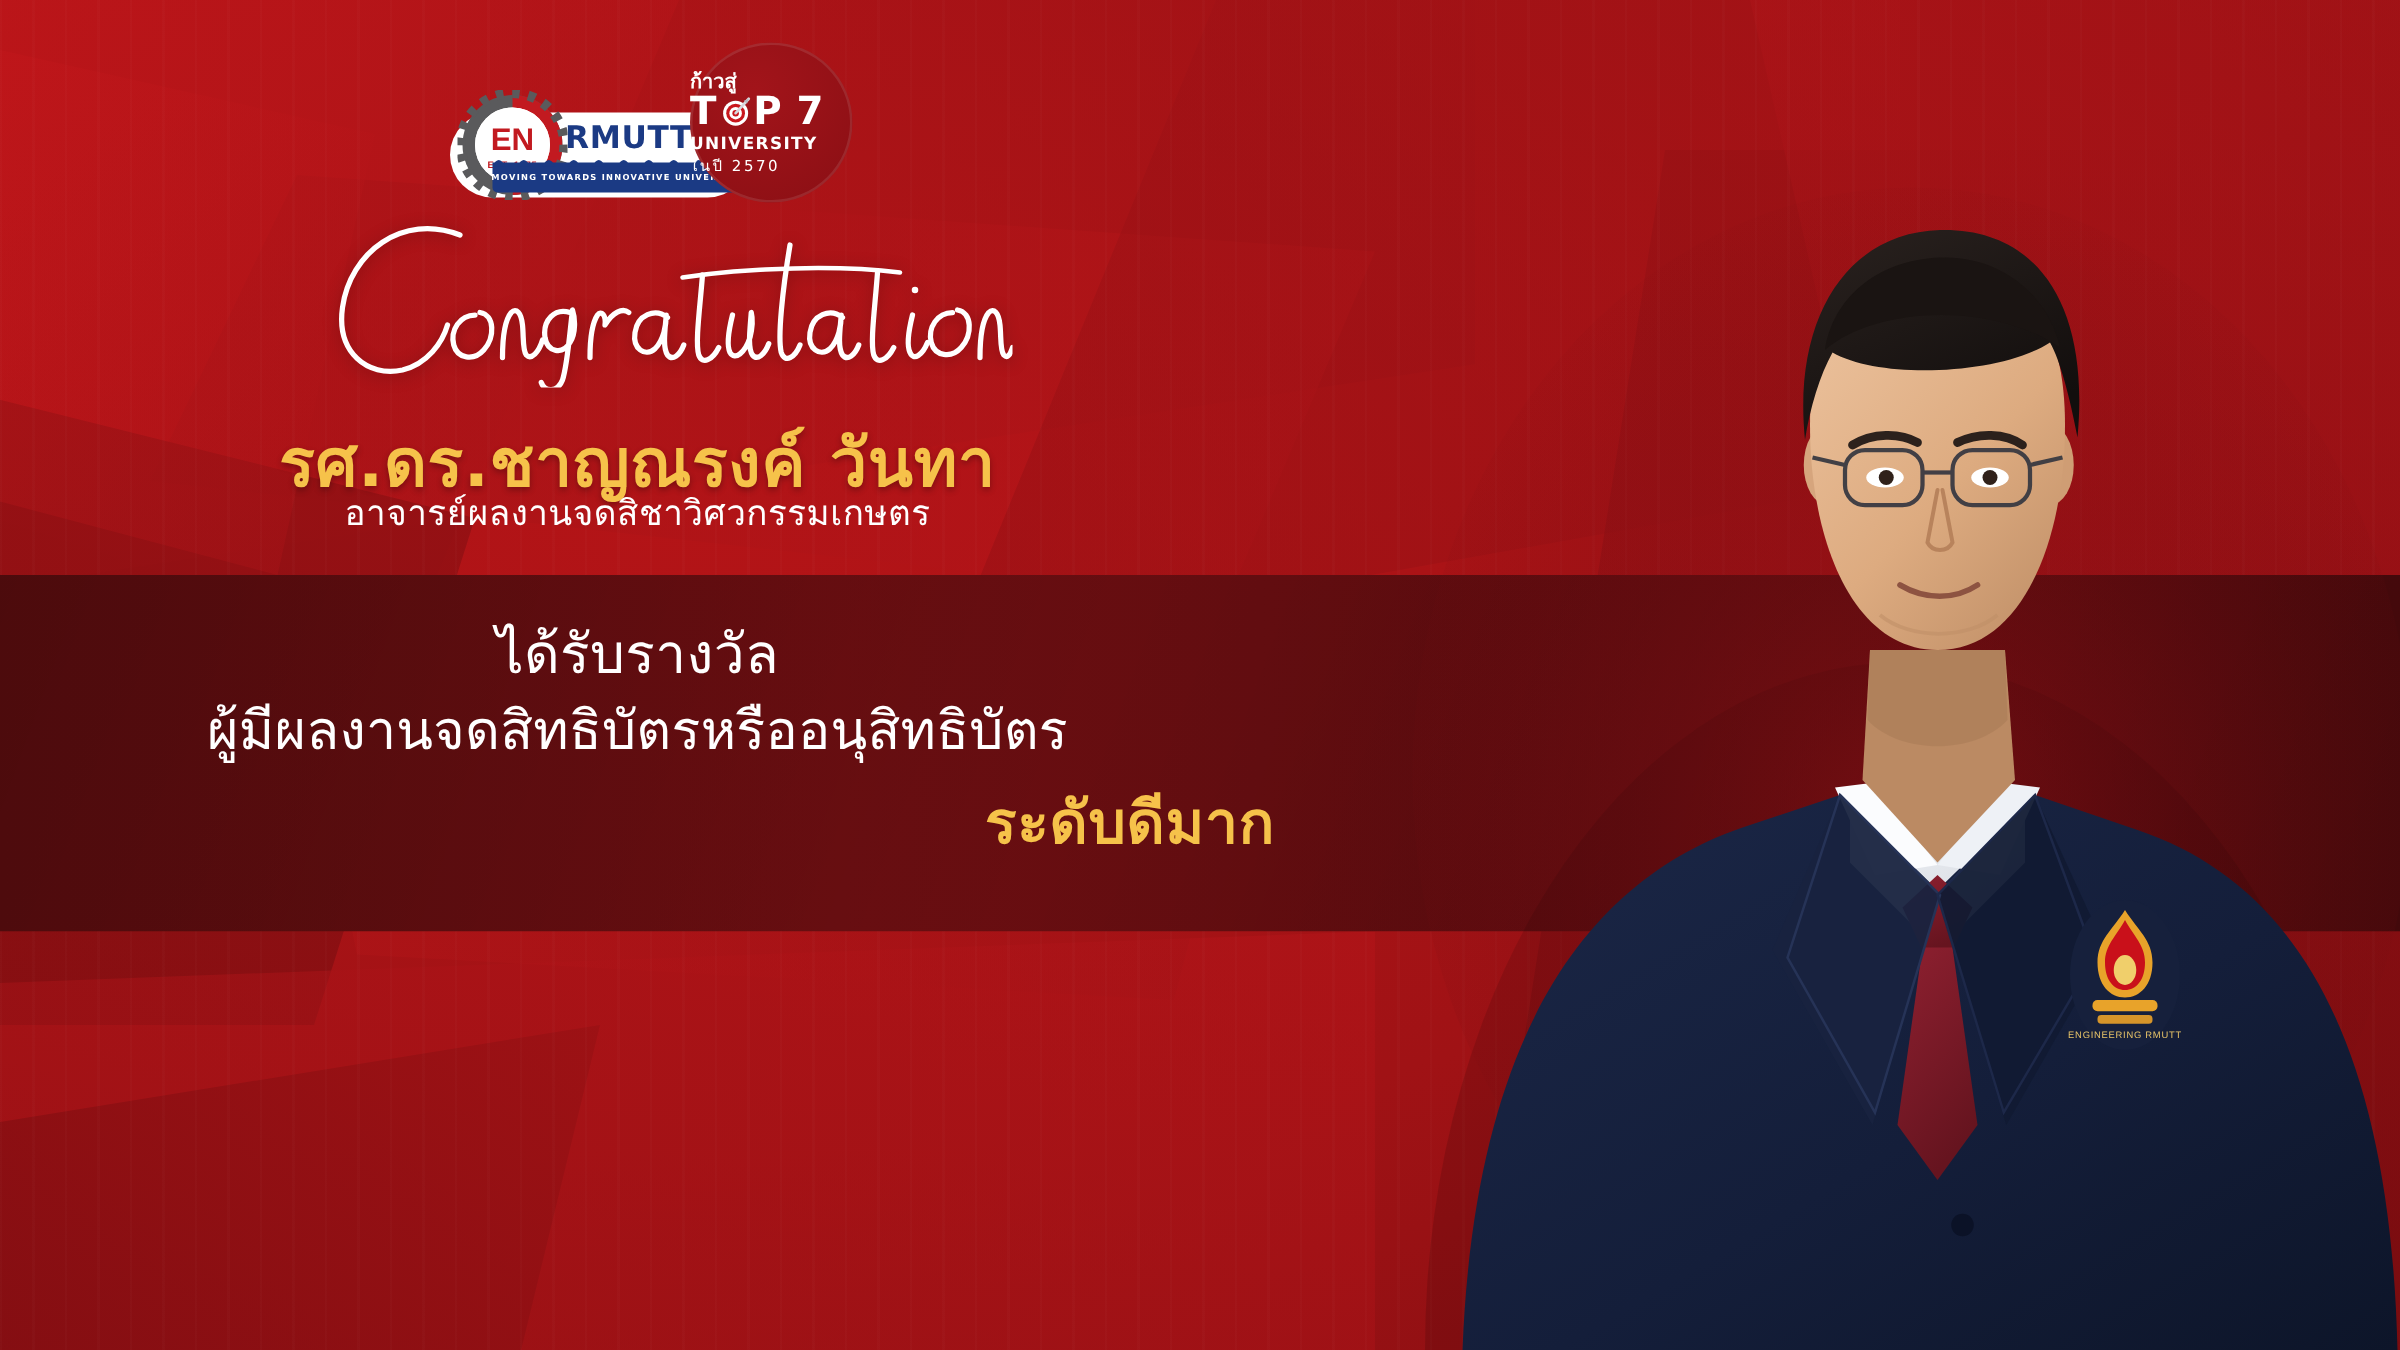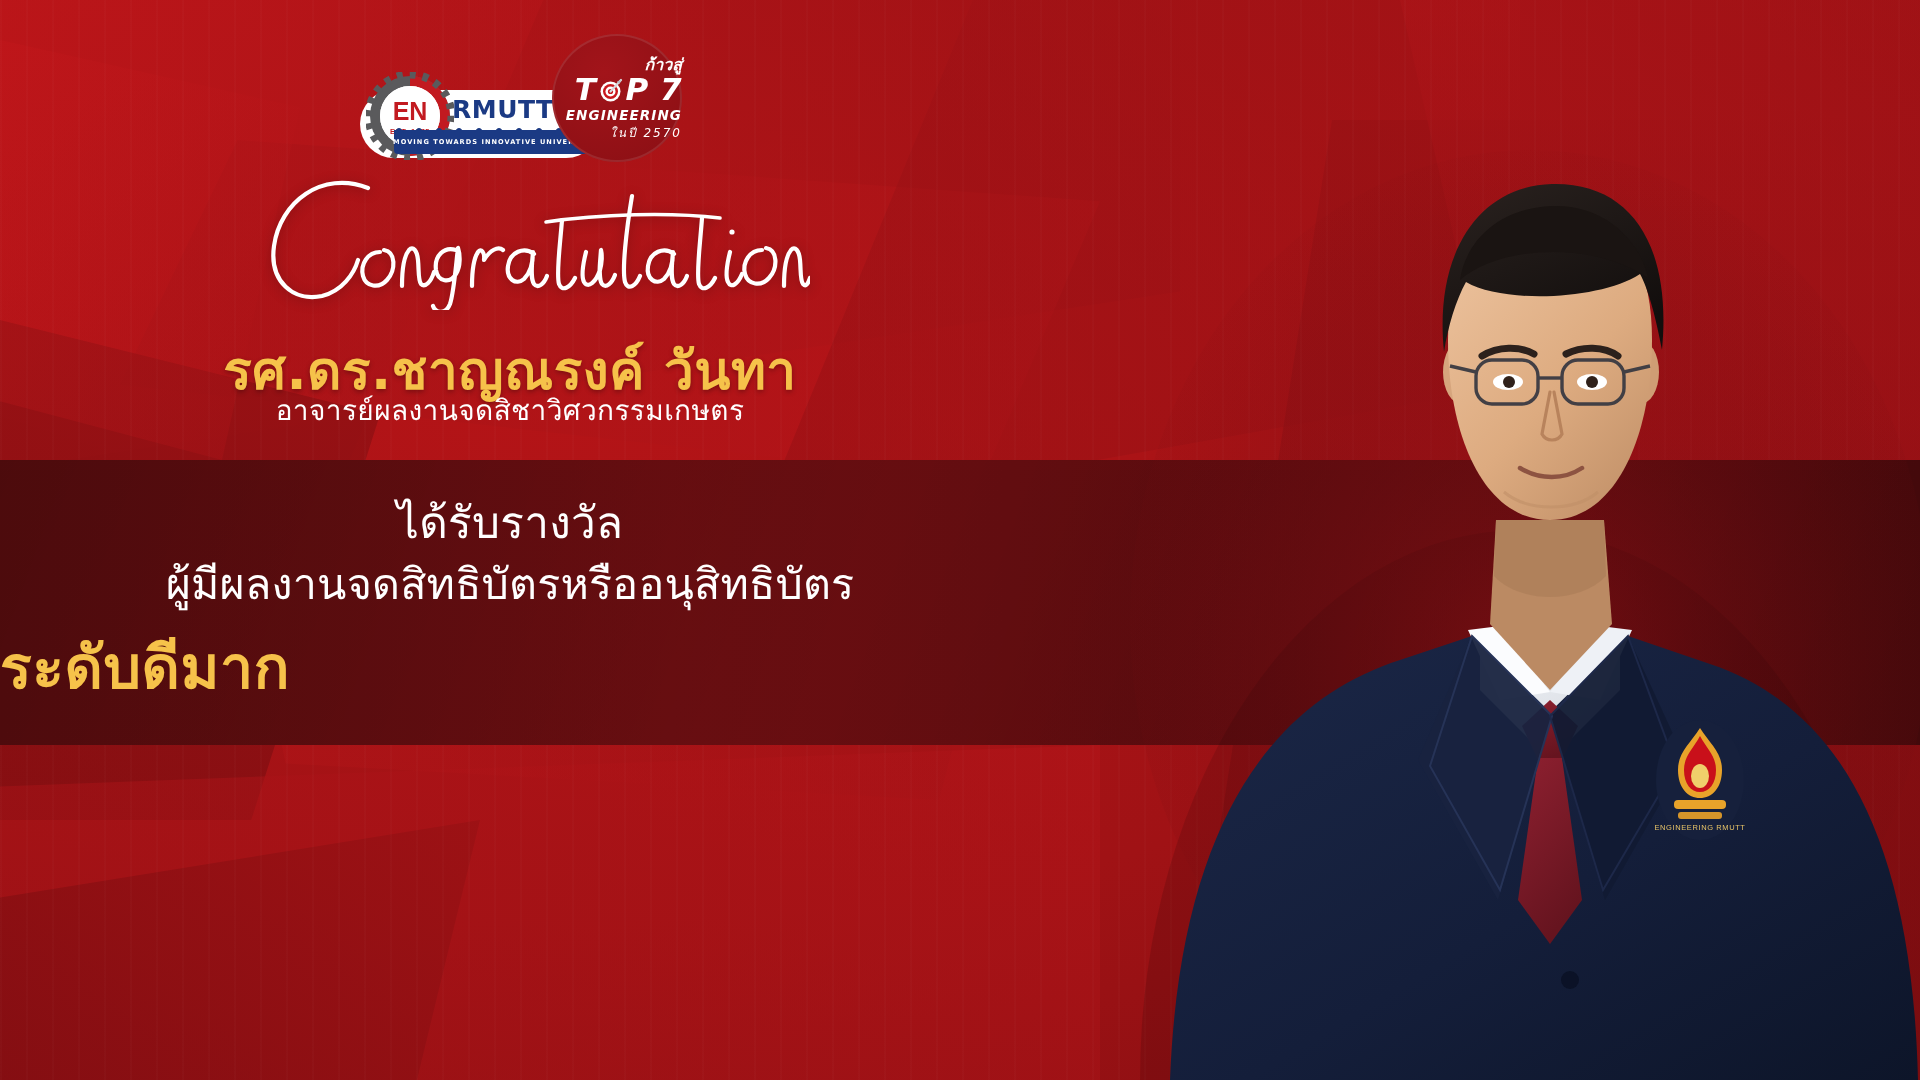--- a/index.html
+++ b/index.html
@@ -70,22 +70,22 @@
   .blue-bar{ position:absolute; left:34px; top:96px; width:200px; height:24px;
              background:#1b3a84; border-radius:0 0 4px 4px; }
   .blue-bar .wave{ position:absolute; left:0; top:-7px; width:200px; height:10px; }
   .blue-bar-txt{ position:absolute; left:0; top:0; width:200px; height:24px;
                  color:#fff; font-size:6.6px; letter-spacing:1.05px; font-weight:bold;
                  display:flex; align-items:center; justify-content:center; white-space:nowrap; }
 
   .top5{ position:absolute; left:192px; top:0; width:130px; height:128px;
          background:radial-gradient(circle at 40% 30%,#a2141a,#8a0f14);
          border-radius:50%; box-shadow:0 0 0 2px rgba(255,255,255,.10) inset;
-         display:flex; flex-direction:column; align-items:flex-end; justify-content:center;
-         color:#fff; text-align:center;font-style:italic; }
+         display:flex; flex-direction:column; align-items:flex-start; justify-content:center;
+         color:#fff; text-align:center; }
   .t5-kaow{ font-size:16px; line-height:1; margin-bottom:1px; font-weight:bold;}
   .t5-main{ font-size:31px; font-weight:bold; line-height:1; letter-spacing:.5px;
             display:flex; align-items:center; gap:2px; }
   .t5-eng{ font-size:13.5px; font-weight:bold; letter-spacing:1.1px; margin-top:4px; line-height:1;}
   .t5-year{ font-size:12px; letter-spacing:2px; margin-top:4px; line-height:1;}
   .target{ display:inline-block; width:25px; height:25px; position:relative; }
 
   
   .congrats{ position:absolute; left:250px; top:160px; width:560px; height:150px;
              color:#fff; }
@@ -96,22 +96,22 @@
          color:#f6c24a; font-size:53px; font-weight:bold; letter-spacing:.5px;
          text-shadow:0 2px 5px rgba(0,0,0,.30); }
   .role{ position:absolute; left:0; top:388px; width:1020px; text-align:center;
          color:#ffffff; font-size:28px; letter-spacing:.4px; }
 
   
   .award1{ position:absolute; left:0; top:487px; width:1020px; text-align:center;
            color:#fff; font-size:44px; letter-spacing:.3px; }
   .award2{ position:absolute; left:0; top:550px; width:1020px; text-align:center;
            color:#fff; font-size:43px; letter-spacing:.2px; }
-  .award3{ position:absolute; left:0; top:620px; width:1020px; text-align:left;
-           color:#f6c24a; font-size:59px; font-weight:bold; letter-spacing:.6px; }
+  .award3{ position:absolute; left:0; top:620px; width:1020px; text-align:right;
+           color:#f6c24a; font-size:47px; font-weight:bold; letter-spacing:.6px; }
 
   
   .portrait{ position:absolute; right:0; bottom:0; width:820px; height:1076px; }
   .silhouette{ position:absolute; right:20px; bottom:0; width:760px; height:1000px;
        background:rgba(0,0,0,.13);
        clip-path:ellipse(50% 55% at 50% 100%); }
 </style>
 </head>
 <body>
 
@@ -296,21 +296,21 @@
             <circle cx="12.5" cy="13.5" r="10" fill="#ffffff"></circle>
             <circle cx="12.5" cy="13.5" r="7.5" fill="#c9171d"></circle>
             <circle cx="12.5" cy="13.5" r="5" fill="#ffffff"></circle>
             <circle cx="12.5" cy="13.5" r="2.6" fill="#c9171d"></circle>
             <path d="M 12.5 13.5 L 23 2" stroke="#d8d8dd" stroke-width="2.2" stroke-linecap="round"></path>
             <path d="M 19 3.5 L 23 2 L 21.6 6" fill="#b9b9c0"></path>
           </svg>
         </span>
         <span>P 7</span>
       </div>
-      <div class="t5-eng">ENGINEERING</div>
+      <div class="t5-eng">UNIVERSITY</div>
       <div class="t5-year">ในปี 2570</div>
     </div>
   </div>
 
   <div class="congrats">
     <svg width="560" height="150" viewBox="0 0 560 150">
       <g fill="none" stroke="#ffffff" stroke-linecap="round" stroke-linejoin="round">
 
         <path d="M118 28 C 72 10, 30 42, 24 86 C 19 122, 44 142, 72 136 C 92 131, 104 114, 108 100" stroke-width="4.2"></path>
 

